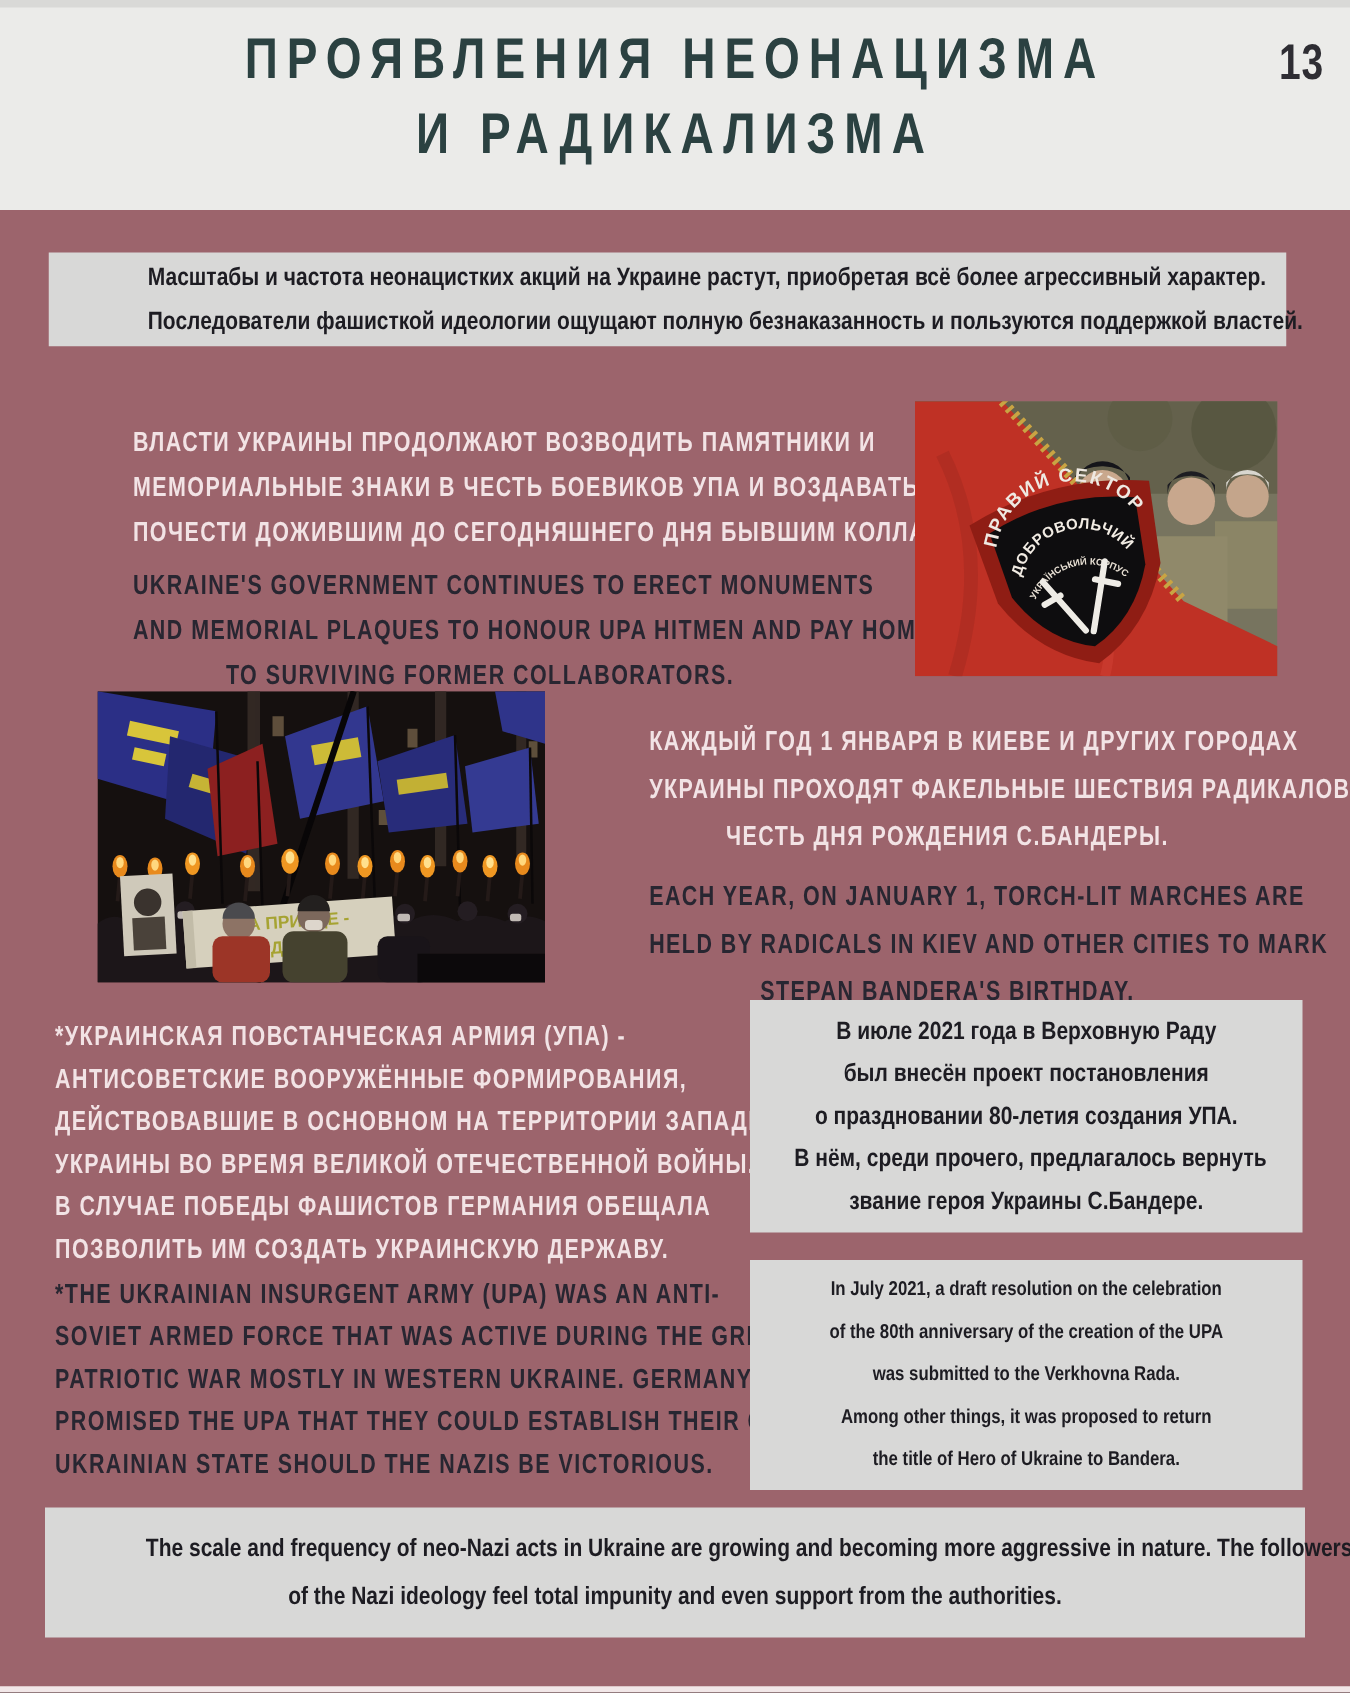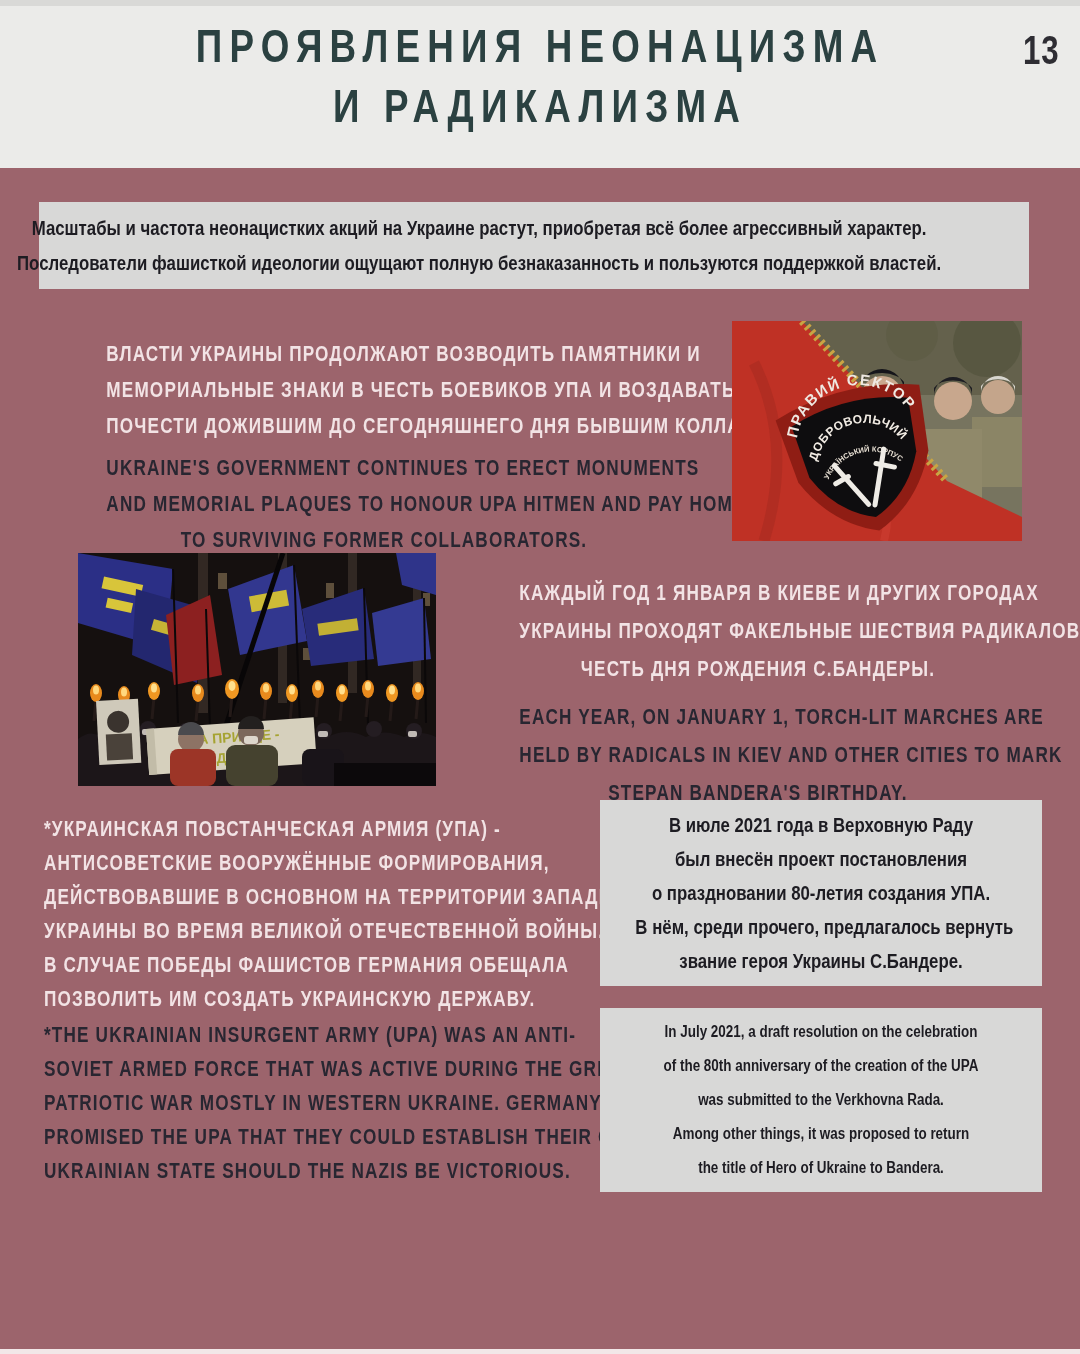--- a/index.html
+++ b/index.html
@@ -25,21 +25,21 @@
   .cx{transform:scaleX(0.78);}                 
   .cxl{transform:scaleX(0.78);transform-origin:left center;}  
   .monu-ru{left:28px;top:336px;width:712px;font-size:22px;line-height:36px;letter-spacing:1.5px;}
   .monu-en{left:28px;top:450px;width:712px;font-size:22px;line-height:36px;letter-spacing:1.5px;}
   .jan-ru{left:452px;top:574px;width:612px;font-size:22px;line-height:38px;letter-spacing:1.5px;}
   .jan-en{left:452px;top:698px;width:612px;font-size:22px;line-height:38px;letter-spacing:1.5px;}
   .upa-ru{left:44px;top:812px;width:560px;font-size:22px;line-height:34px;letter-spacing:1.5px;text-align:left;}
   .upa-en{left:44px;top:1018px;width:560px;font-size:22px;line-height:34px;letter-spacing:1.5px;text-align:left;}
   .gray-box{position:absolute;background:var(--box-bg);color:var(--box-text);font-weight:bold;
             text-align:center;display:flex;flex-direction:column;justify-content:center;}
-  .box-intro{left:39px;top:202px;width:990px;height:87px;font-size:20px;line-height:35px;align-items:flex-end;}
+  .box-intro{left:39px;top:202px;width:990px;height:75px;font-size:20px;line-height:35px;}
   .box-rada-ru{left:600px;top:800px;width:442px;height:186px;font-size:20px;line-height:34px;text-align:center;}
   .box-rada-en{left:600px;top:1008px;width:442px;height:184px;font-size:16px;line-height:34px;}
   .box-outro{left:36px;top:1206px;width:1008px;height:104px;font-size:20px;line-height:38px;}
   .bx{transform:scaleX(0.84);}
   .photo{position:absolute;display:block;}
   .photo-flag{left:732px;top:321px;width:290px;height:220px;}
   .photo-march{left:78px;top:553px;width:358px;height:233px;}
   .bottom-strip{position:absolute;left:0;bottom:0;width:1080px;height:5px;background:#f2e7e8;}
 </style>
 </head>
@@ -295,15 +295,21 @@
   <div class="gray-box box-rada-en">
     <div class="bx">
       <div class="ln">In July 2021, a draft resolution on the celebration</div>
       <div class="ln">of the 80th anniversary of the creation of the UPA</div>
       <div class="ln">was submitted to the Verkhovna Rada.</div>
       <div class="ln">Among other things, it was proposed to return</div>
       <div class="ln">the title of Hero of Ukraine to Bandera.</div>
     </div>
   </div>
 
+  <div class="gray-box box-outro">
+    <div class="bx">
+      <div class="ln">The scale and frequency of neo-Nazi acts in Ukraine are growing and becoming more aggressive in nature. The followers</div>
+      <div class="ln">of the Nazi ideology feel total impunity and even support from the authorities.</div>
+    </div>
+  </div>
 
   <div class="bottom-strip"></div>
 </div>
 
 </body></html>

